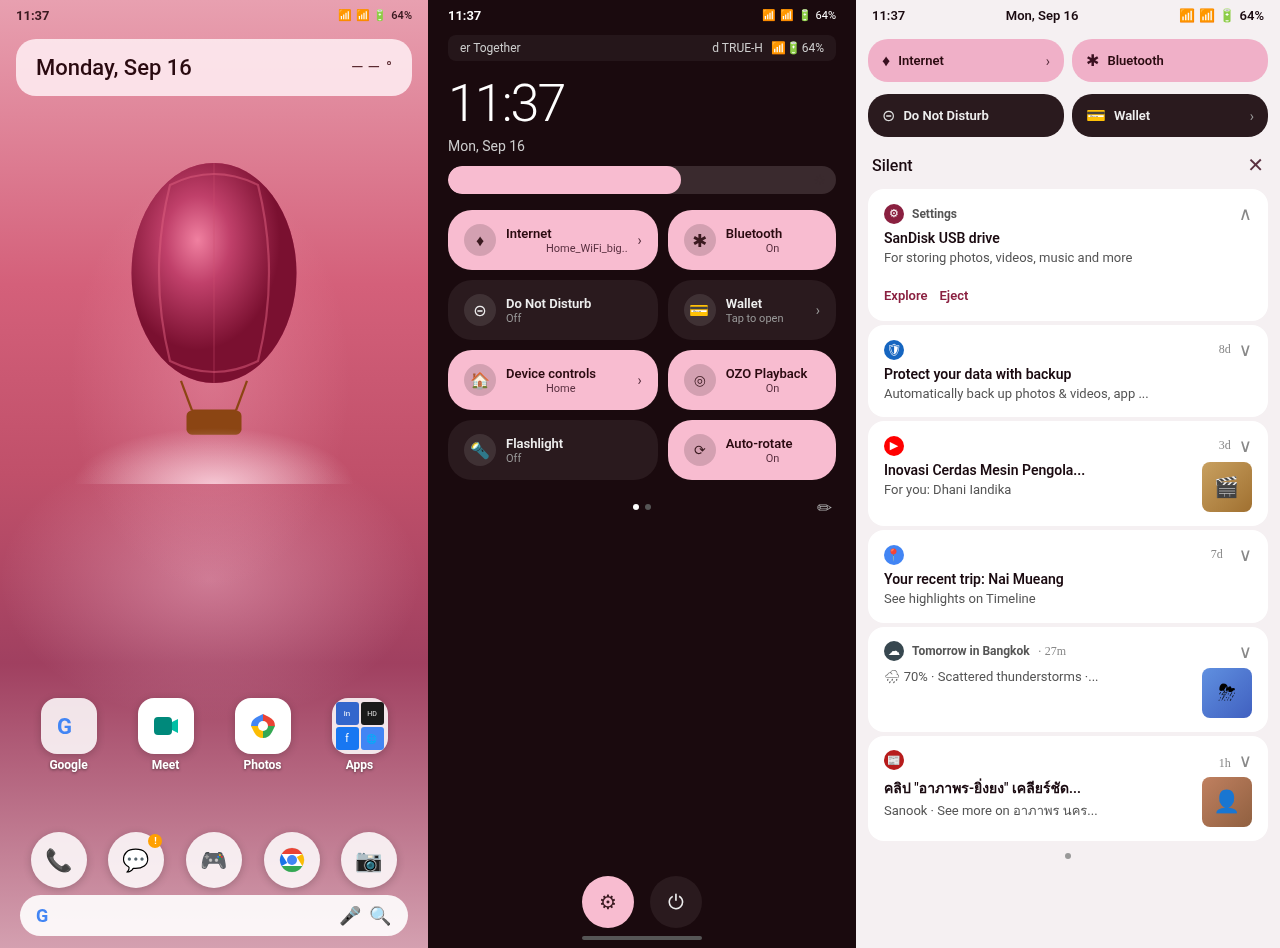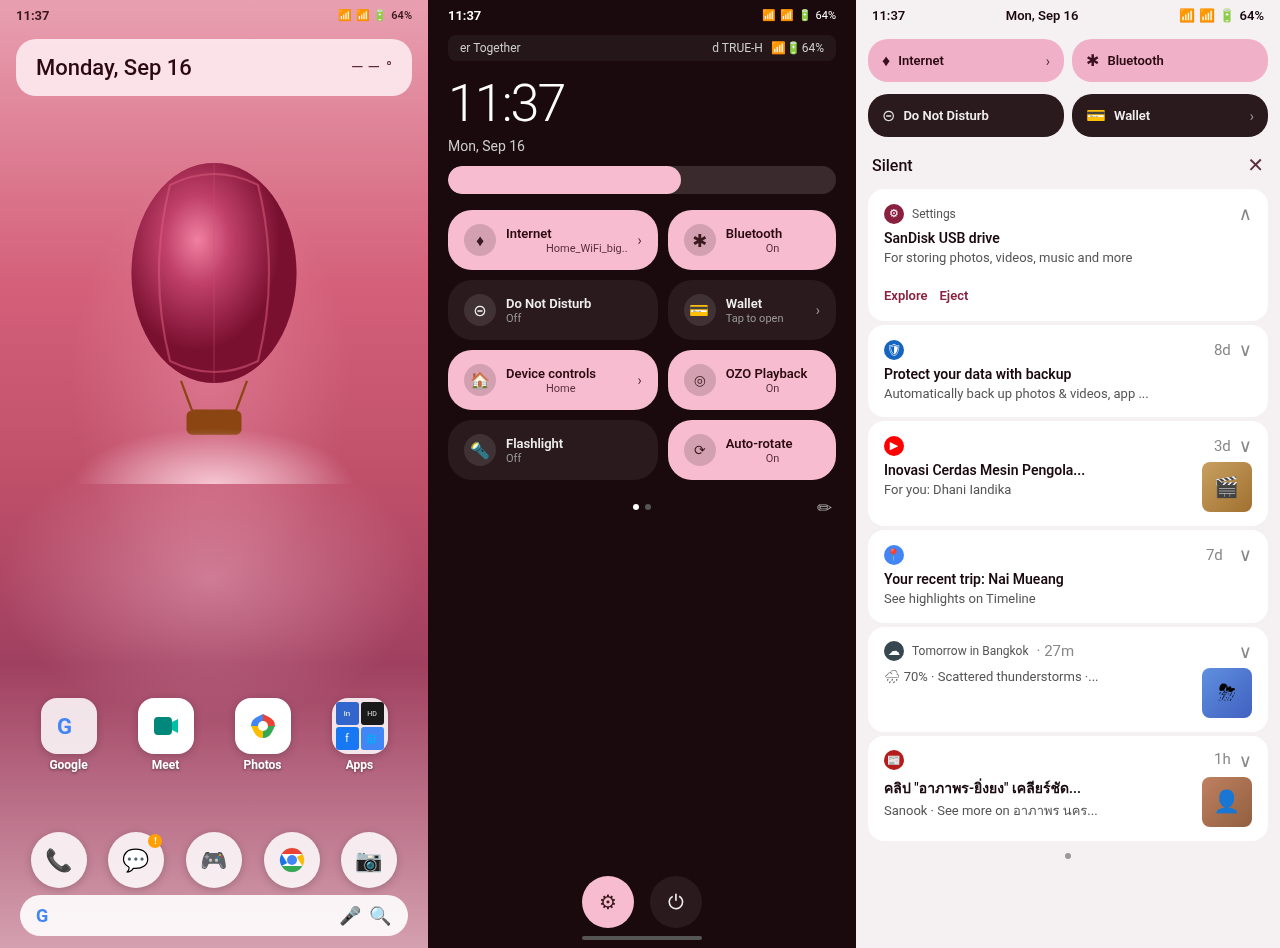--- a/index.html
+++ b/index.html
@@ -479,22 +479,22 @@
     .notif-app-icon {
       width: 20px;
       height: 20px;
       border-radius: 50%;
       display: flex;
       align-items: center;
       justify-content: center;
       font-size: 11px;
     }
 
-    .notif-app-name { font-size: 12px; color: #555; font-weight: 400; }
-    .notif-time { font-size: 15px; color: #888; }
+    .notif-app-name { font-size: 12px; color: #555; font-weight: 700; }
+    .notif-time { font-size: 12px; color: #888; font-family: Liberation Serif, serif; }
 
     .notif-title { font-size: 14px; font-weight: 600; color: #1a0a10; margin-bottom: 3px; }
     .notif-body { font-size: 13px; color: #555; line-height: 1.4; }
 
     .notif-actions {
       display: flex;
       gap: 12px;
       margin-top: 17px;
     }
 
@@ -944,21 +944,21 @@
         </div>
         <div class="notif-weather-icon">⛈</div>
       </div>
     </div>
 
     <div class="notif-card">
       <div class="notif-card-header">
         <div class="notif-app-row">
           <div class="notif-app-icon" style="background:#B71C1C;color:#fff;font-size:11px;">📰</div>
         </div>
-        <div style="display:flex;align-items:flex-start;gap:8px;">
+        <div style="display:flex;align-items:flex-end;gap:8px;">
           <span class="notif-time">1h</span>
           <span class="notif-expand-btn">∨</span>
         </div>
       </div>
       <div class="notif-card-body-row">
         <div class="notif-body-texts">
           <div class="notif-title">คลิป "อาภาพร-ยิ่งยง" เคลียร์ชัด...</div>
           <div class="notif-body">Sanook · See more on อาภาพร นคร...</div>
         </div>
         <div class="notif-person-thumb">👤</div>

